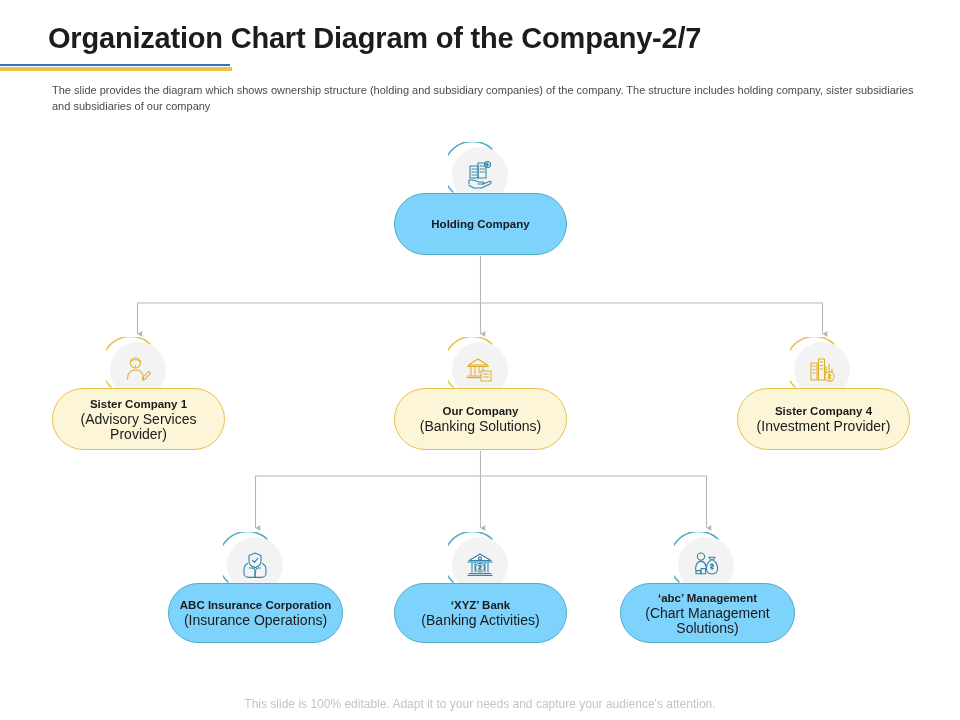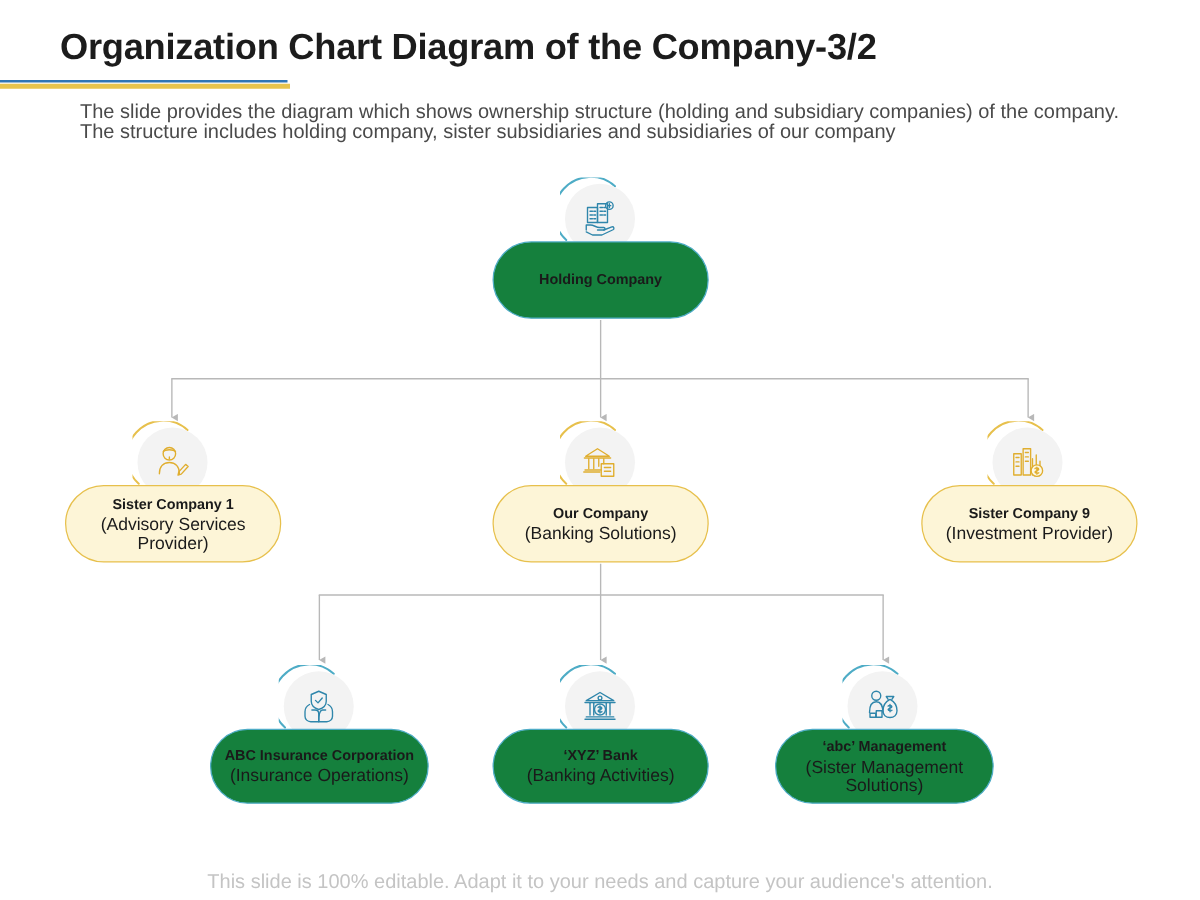--- a/index.html
+++ b/index.html
@@ -38,24 +38,24 @@
   #title-rule-gold {
     position: absolute;
     left: 0px;
     top: 67px;
     width: 232px;
     height: 4px;
     background: #e6c34e;
   }
   #slide-subtitle {
     position: absolute;
-    left: 64px;
+    left: 52px;
     top: 82px;
     width: 862px;
-    font-size: 16px;
+    font-size: 11px;
     line-height: 16px;
     color: #4a4a4a;
   }
 
   
   #connectors {
     position: absolute;
     left: 0;
     top: 0;
     width: 960px;
@@ -68,21 +68,21 @@
     position: absolute;
     box-sizing: border-box;
     border-radius: 34px;
     display: flex;
     flex-direction: column;
     align-items: center;
     justify-content: center;
     text-align: center;
   }
   .node.blue {
-    background: #15803d;
+    background: #7dd3fc;
     border: 1.4px solid #4eacc6;
   }
   .node.yellow {
     background: #fdf5d7;
     border: 1.4px solid #e7c04c;
   }
   .node-title {
     font-size: 11.5px;
     font-weight: bold;
     color: #1a1a1a;
@@ -114,28 +114,28 @@
     pointer-events: none;
   }
 
   
   #footer-note {
     position: absolute;
     left: 0;
     top: 697px;
     width: 960px;
     text-align: center;
-    font-size: 16px;
+    font-size: 12px;
     color: #c4c4c4;
   }
 </style>
 </head>
 <body>
 
-<div id="slide-title">Organization Chart Diagram of the Company-3/2</div>
+<div id="slide-title">Organization Chart Diagram of the Company-2/7</div>
 <div id="title-rule-blue"></div>
 <div id="title-rule-gold"></div>
 <div id="slide-subtitle">The slide provides the diagram which shows ownership structure (holding and subsidiary companies) of the company. The structure includes holding company, sister subsidiaries and subsidiaries of our company</div>
 
 <svg id="connectors" viewBox="0 0 960 720">
   <defs>
     <marker id="arrowhead" markerWidth="7" markerHeight="7" refX="3.2" refY="5.4" orient="auto" markerUnits="userSpaceOnUse">
       <path d="M0.3,0.6 L3.2,5.6 L6.1,0.6 Z" fill="#b8b8b8"></path>
     </marker>
   </defs>
@@ -244,21 +244,21 @@
       <line x1="14.3" y1="8" x2="16.7" y2="8"></line>
       <line x1="14.3" y1="11.5" x2="16.7" y2="11.5"></line>
       <line x1="14.3" y1="15" x2="16.7" y2="15"></line>
       <path d="M20,26 L20,13 M23,26 L23,10 M26,26 L26,15"></path>
       <circle cx="23.5" cy="22.5" r="4.6" fill="#fdf8e6"></circle>
       <path d="M23.5,19.7 L23.5,25.3 M22,20.9 C22,20.2 25,20.2 25,21.4 C25,22.6 22,22.4 22,23.6 C22,24.8 25,24.8 25,24.1"></path>
     </g>
   </svg>
 </div>
 <div class="node yellow" style="left:737px; top:388px; width:173px; height:62px;">
-  <div class="node-title">Sister Company 9</div>
+  <div class="node-title">Sister Company 4</div>
   <div class="node-subtitle">(Investment Provider)</div>
 </div>
 
 <svg class="arc" style="left:223px; top:532px;" viewBox="0 0 64 64">
   <path d="M5,50 A29,29 0 0 1 44,7" stroke="#4eacc6" stroke-width="1.6" fill="none" stroke-linecap="round"></path>
 </svg>
 <div class="badge" style="left:227px; top:537px;">
   <svg width="32" height="32" viewBox="0 0 32 32">
     <g stroke="#2f86ab" stroke-width="1.1" fill="none" stroke-linejoin="round" stroke-linecap="round">
       <path d="M16,4 L22,6.6 L22,12 C22,15.5 19.3,17.6 16,18.6 C12.7,17.6 10,15.5 10,12 L10,6.6 Z"></path>
@@ -311,16 +311,16 @@
       <path d="M20.5,10.5 L19,8.2 L25,8.2 L23.5,10.5"></path>
       <path d="M22,10.5 C18.2,12.4 16.4,15.6 16.4,19.6 C16.4,23 18.8,25 22,25 C25.2,25 27.6,23 27.6,19.6 C27.6,15.6 25.8,12.4 22,10.5 Z"></path>
       <path d="M22,14.6 L22,20.4 M20.5,15.9 C20.5,15.2 23.5,15.2 23.5,16.4 C23.5,17.6 20.5,17.4 20.5,18.6 C20.5,19.8 23.5,19.8 23.5,19.1"></path>
       <rect x="6" y="21.6" width="4.6" height="3.2"></rect>
       <rect x="11" y="19.6" width="4.6" height="5.2"></rect>
     </g>
   </svg>
 </div>
 <div class="node blue" style="left:620px; top:583px; width:175px; height:60px;">
   <div class="node-title">‘abc’ Management</div>
-  <div class="node-subtitle">(Sister Management Solutions)</div>
+  <div class="node-subtitle">(Chart Management Solutions)</div>
 </div>
 
 <div id="footer-note">This slide is 100% editable. Adapt it to your needs and capture your audience's attention.</div>
 
 </body></html>

